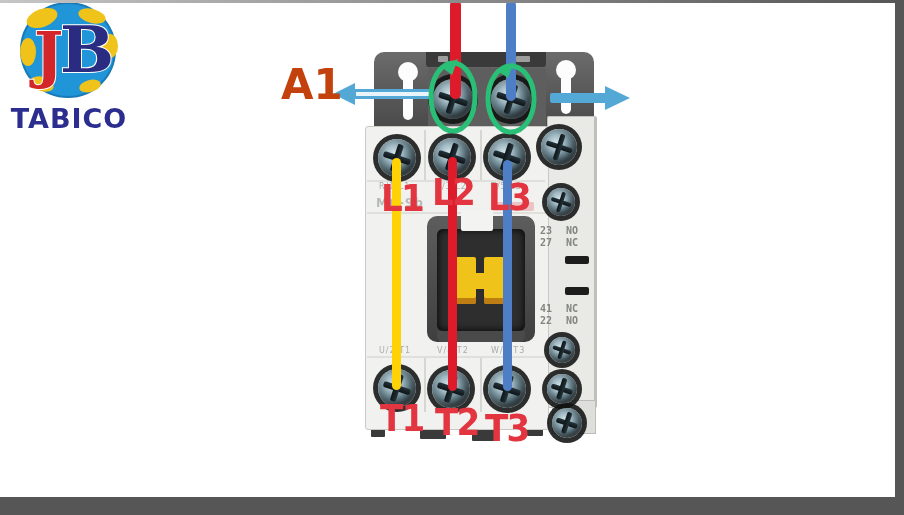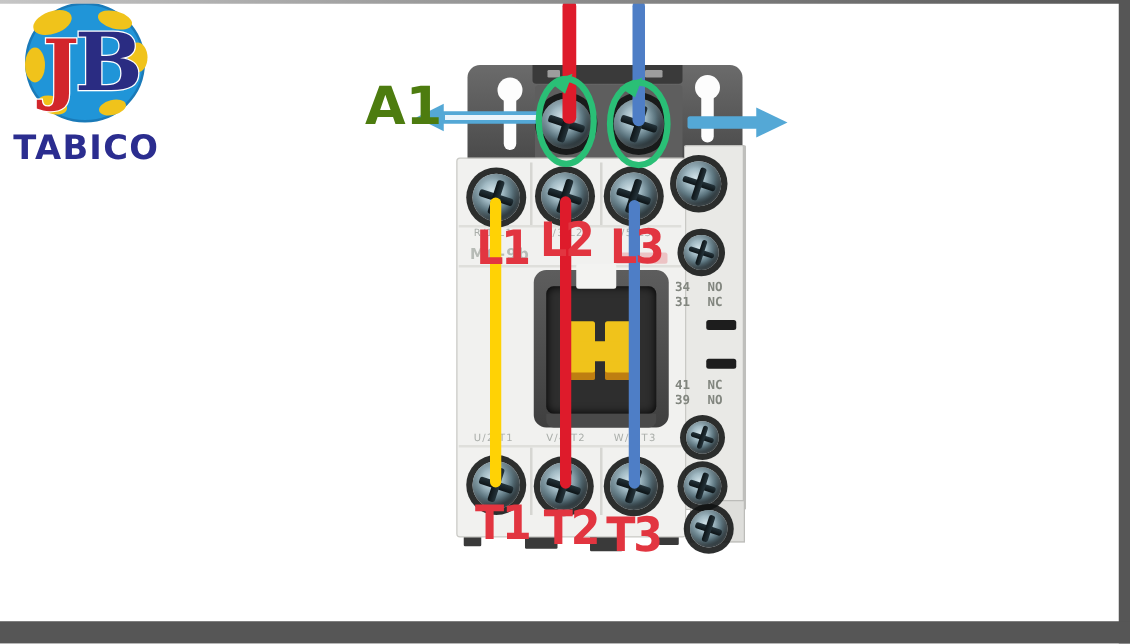--- a/index.html
+++ b/index.html
@@ -123,29 +123,29 @@
 
   <div class="abs print-sm" style="left:379px;top:182px;">R/1 L1</div>
   <div class="abs print-sm" style="left:436px;top:182px;">S/3 L2</div>
   <div class="abs print-sm" style="left:491px;top:182px;">T/5 L3</div>
   <div class="abs print-model" style="left:376px;top:196px;">MC-9b</div>
   <div class="abs print-red-smudge"></div>
   <div class="abs print-sm" style="left:379px;top:346px;">U/2 T1</div>
   <div class="abs print-sm" style="left:437px;top:346px;">V/4 T2</div>
   <div class="abs print-sm" style="left:491px;top:346px;">W/6 T3</div>
 
-  <span class="abs aux-num" style="left:540px;top:225px;">34</span>
+  <span class="abs aux-num" style="left:540px;top:225px;">23</span>
   <span class="abs aux-type" style="left:566px;top:225px;">NO</span>
-  <span class="abs aux-num" style="left:540px;top:237px;">31</span>
+  <span class="abs aux-num" style="left:540px;top:237px;">27</span>
   <span class="abs aux-type" style="left:566px;top:237px;">NC</span>
   <div class="abs aux-slot" style="top:256px;"></div>
   <div class="abs aux-slot" style="top:287px;"></div>
   <span class="abs aux-num" style="left:540px;top:303px;">41</span>
   <span class="abs aux-type" style="left:566px;top:303px;">NC</span>
-  <span class="abs aux-num" style="left:540px;top:315px;">39</span>
+  <span class="abs aux-num" style="left:540px;top:315px;">22</span>
   <span class="abs aux-type" style="left:566px;top:315px;">NO</span>
 
   <div class="abs module-outer"></div>
   <div class="abs module-inner"></div>
   <div class="abs module-tab"></div>
   <div class="abs orange-bar" style="left: 451px; top: 257px; background: rgb(240, 195, 27);"></div>
   <div class="abs orange-bar" style="left: 484px; top: 257px; background: rgb(240, 195, 27);"></div>
   <div class="abs orange-bridge" style="background: rgb(240, 195, 27);"></div>
   <div class="abs module-bottom"></div>
 
@@ -169,21 +169,21 @@
   <div class="abs wire" style="left: 448px; top: 157px; width: 9px; height: 234px; background: rgb(222, 27, 43);"></div>
   <div class="abs wire" style="left: 503px; top: 160px; width: 9px; height: 231px; background: rgb(78, 126, 198);"></div>
 
   <div class="abs term-label" style="left: 381px; top: 179px; color: rgb(226, 53, 64);">L1</div>
   <div class="abs term-label" style="left: 432px; top: 173px; color: rgb(226, 53, 64);">L2</div>
   <div class="abs term-label" style="left: 488px; top: 178px; color: rgb(226, 53, 64);">L3</div>
   <div class="abs term-label" style="left: 380px; top: 399px; color: rgb(226, 53, 64);">T1</div>
   <div class="abs term-label" style="left: 435px; top: 403px; color: rgb(226, 53, 64);">T2</div>
   <div class="abs term-label" style="left: 485px; top: 409px; color: rgb(226, 53, 64);">T3</div>
 
-  <div class="abs coil-label" style="left: 292px; top: 64px; color: #4d7c0f;">A1</div>
+  <div class="abs coil-label" style="left: 281px; top: 64px; color: #c2410c;">A1</div>
 
   <svg class="abs overlay-svg" viewBox="0 0 904 515">
     <g>
       <rect x="352" y="89" width="80" height="10" fill="#54a8d6"></rect>
       <rect x="356" y="92" width="74" height="4" fill="#eaf4fb"></rect>
       <polygon points="333,94 355,83 355,105" fill="#54a8d6"></polygon>
     </g>
     <g>
       <rect x="550" y="93" width="57" height="10" rx="2" fill="#54a8d6"></rect>
       <polygon points="630,98 605,86 605,110" fill="#54a8d6"></polygon>

